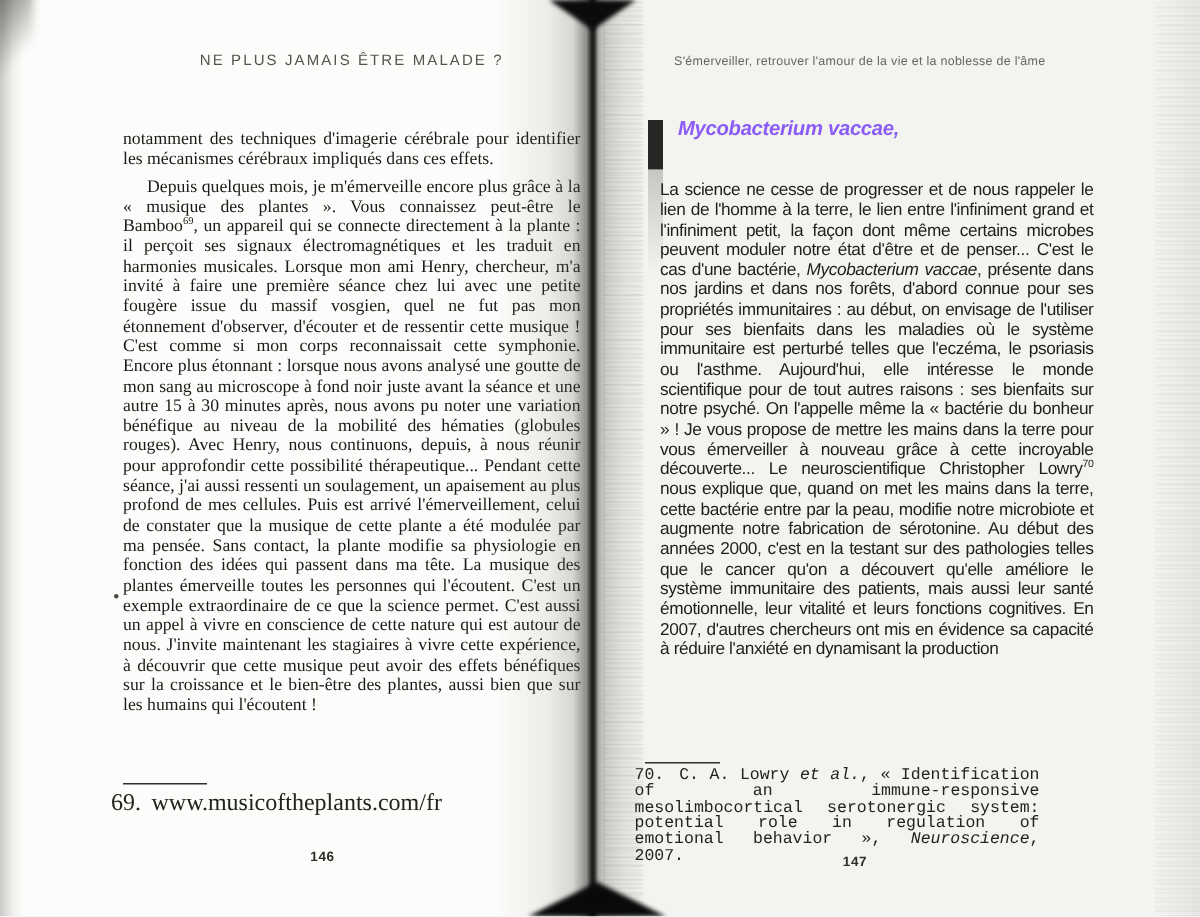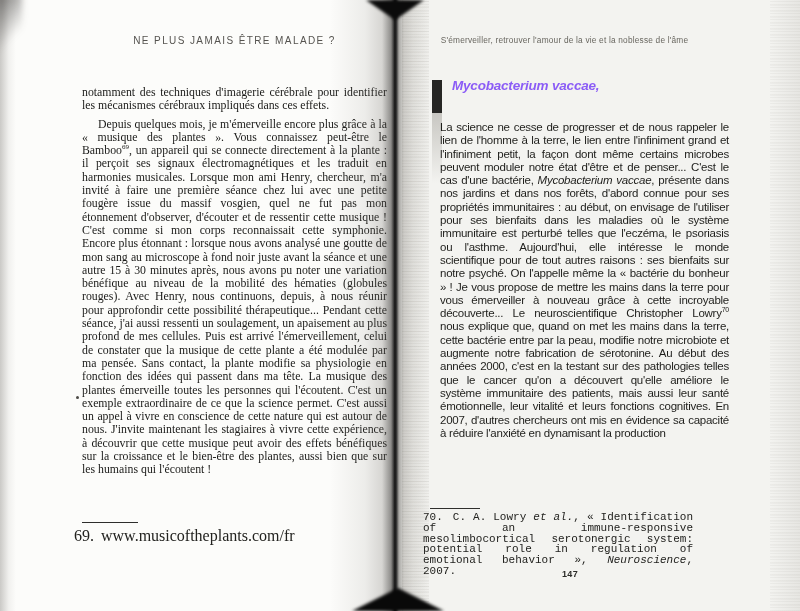--- a/index.html
+++ b/index.html
@@ -39,21 +39,21 @@
   .fn-num{margin-right:7px;}
   .pagenum{
     position:absolute;text-align:center;
     font-family:"Liberation Sans", sans-serif;font-size:9px;font-weight:700;
     letter-spacing:.4px;color:#2b2b28;
   }
   #lp-pagenum{left:82px;top:566px;width:266px;}
 
   
   .rp-header{
-    position:absolute;left:35px;top:35px;width:265px;text-align:center;
+    position:absolute;left:35px;top:35px;width:265px;text-align:right;
     font-family:"Liberation Sans", sans-serif;font-size:8.3px;letter-spacing:.2px;
     color:#68665f;white-space:nowrap;
   }
   .section-bar{
     position:absolute;left:35px;top:80px;width:10px;height:33px;background:#262624;
   }
   .section-bar-tail{
     position:absolute;left:35px;top:113px;width:10px;height:70px;
     background:linear-gradient(180deg, rgba(120,116,108,.35), rgba(120,116,108,0));
   }
@@ -144,20 +144,21 @@
       <p><span>Depuis quelques mois, je m'émerveille encore plus grâce à la « musique des plantes ». Vous connaissez peut-être le Bamboo</span><sup>69</sup><span>, un appareil qui se connecte directement à la plante : il perçoit ses signaux électromagnétiques et les traduit en harmonies musicales. Lorsque mon ami Henry, chercheur, m'a invité à faire une première séance chez lui avec une petite fougère issue du massif vosgien, quel ne fut pas mon étonnement d'observer, d'écouter et de ressentir cette musique ! C'est comme si mon corps reconnaissait cette symphonie. Encore plus étonnant : lorsque nous avons analysé une goutte de mon sang au microscope à fond noir juste avant la séance et une autre 15 à 30 minutes après, nous avons pu noter une variation bénéfique au niveau de la mobilité des hématies (globules rouges). Avec Henry, nous continuons, depuis, à nous réunir pour approfondir cette possibilité thérapeutique... Pendant cette séance, j'ai aussi ressenti un soulagement, un apaisement au plus profond de mes cellules. Puis est arrivé l'émerveillement, celui de constater que la musique de cette plante a été modulée par ma pensée. Sans contact, la plante modifie sa physiologie en fonction des idées qui passent dans ma tête. La musique des plantes émerveille toutes les personnes qui l'écoutent. C'est un exemple extraordinaire de ce que la science permet. C'est aussi un appel à vivre en conscience de cette nature qui est autour de nous. J'invite maintenant les stagiaires à vivre cette expérience, à découvrir que cette musique peut avoir des effets bénéfiques sur la croissance et le bien-être des plantes, aussi bien que sur les humains qui l'écoutent !</span></p>
     </div>
 
     <div class="margin-dot"></div>
 
     <div class="fn-rule" id="lp-fn-rule"></div>
     <div class="lp-footnote">
       <span class="fn-num">69.</span><span>www.musicoftheplants.com/fr</span>
     </div>
 
+    <div class="pagenum" id="lp-pagenum">146</div>
   </div>
 
   <div class="page" id="right-page">
     <div class="edge-strip" id="rp-edge-left"></div>
     <div class="edge-strip" id="rp-edge-right"></div>
 
     <div class="rp-header">S'émerveiller, retrouver l'amour de la vie et la noblesse de l'âme</div>
 
     <div class="section-bar"></div>
     <div class="section-bar-tail"></div>

